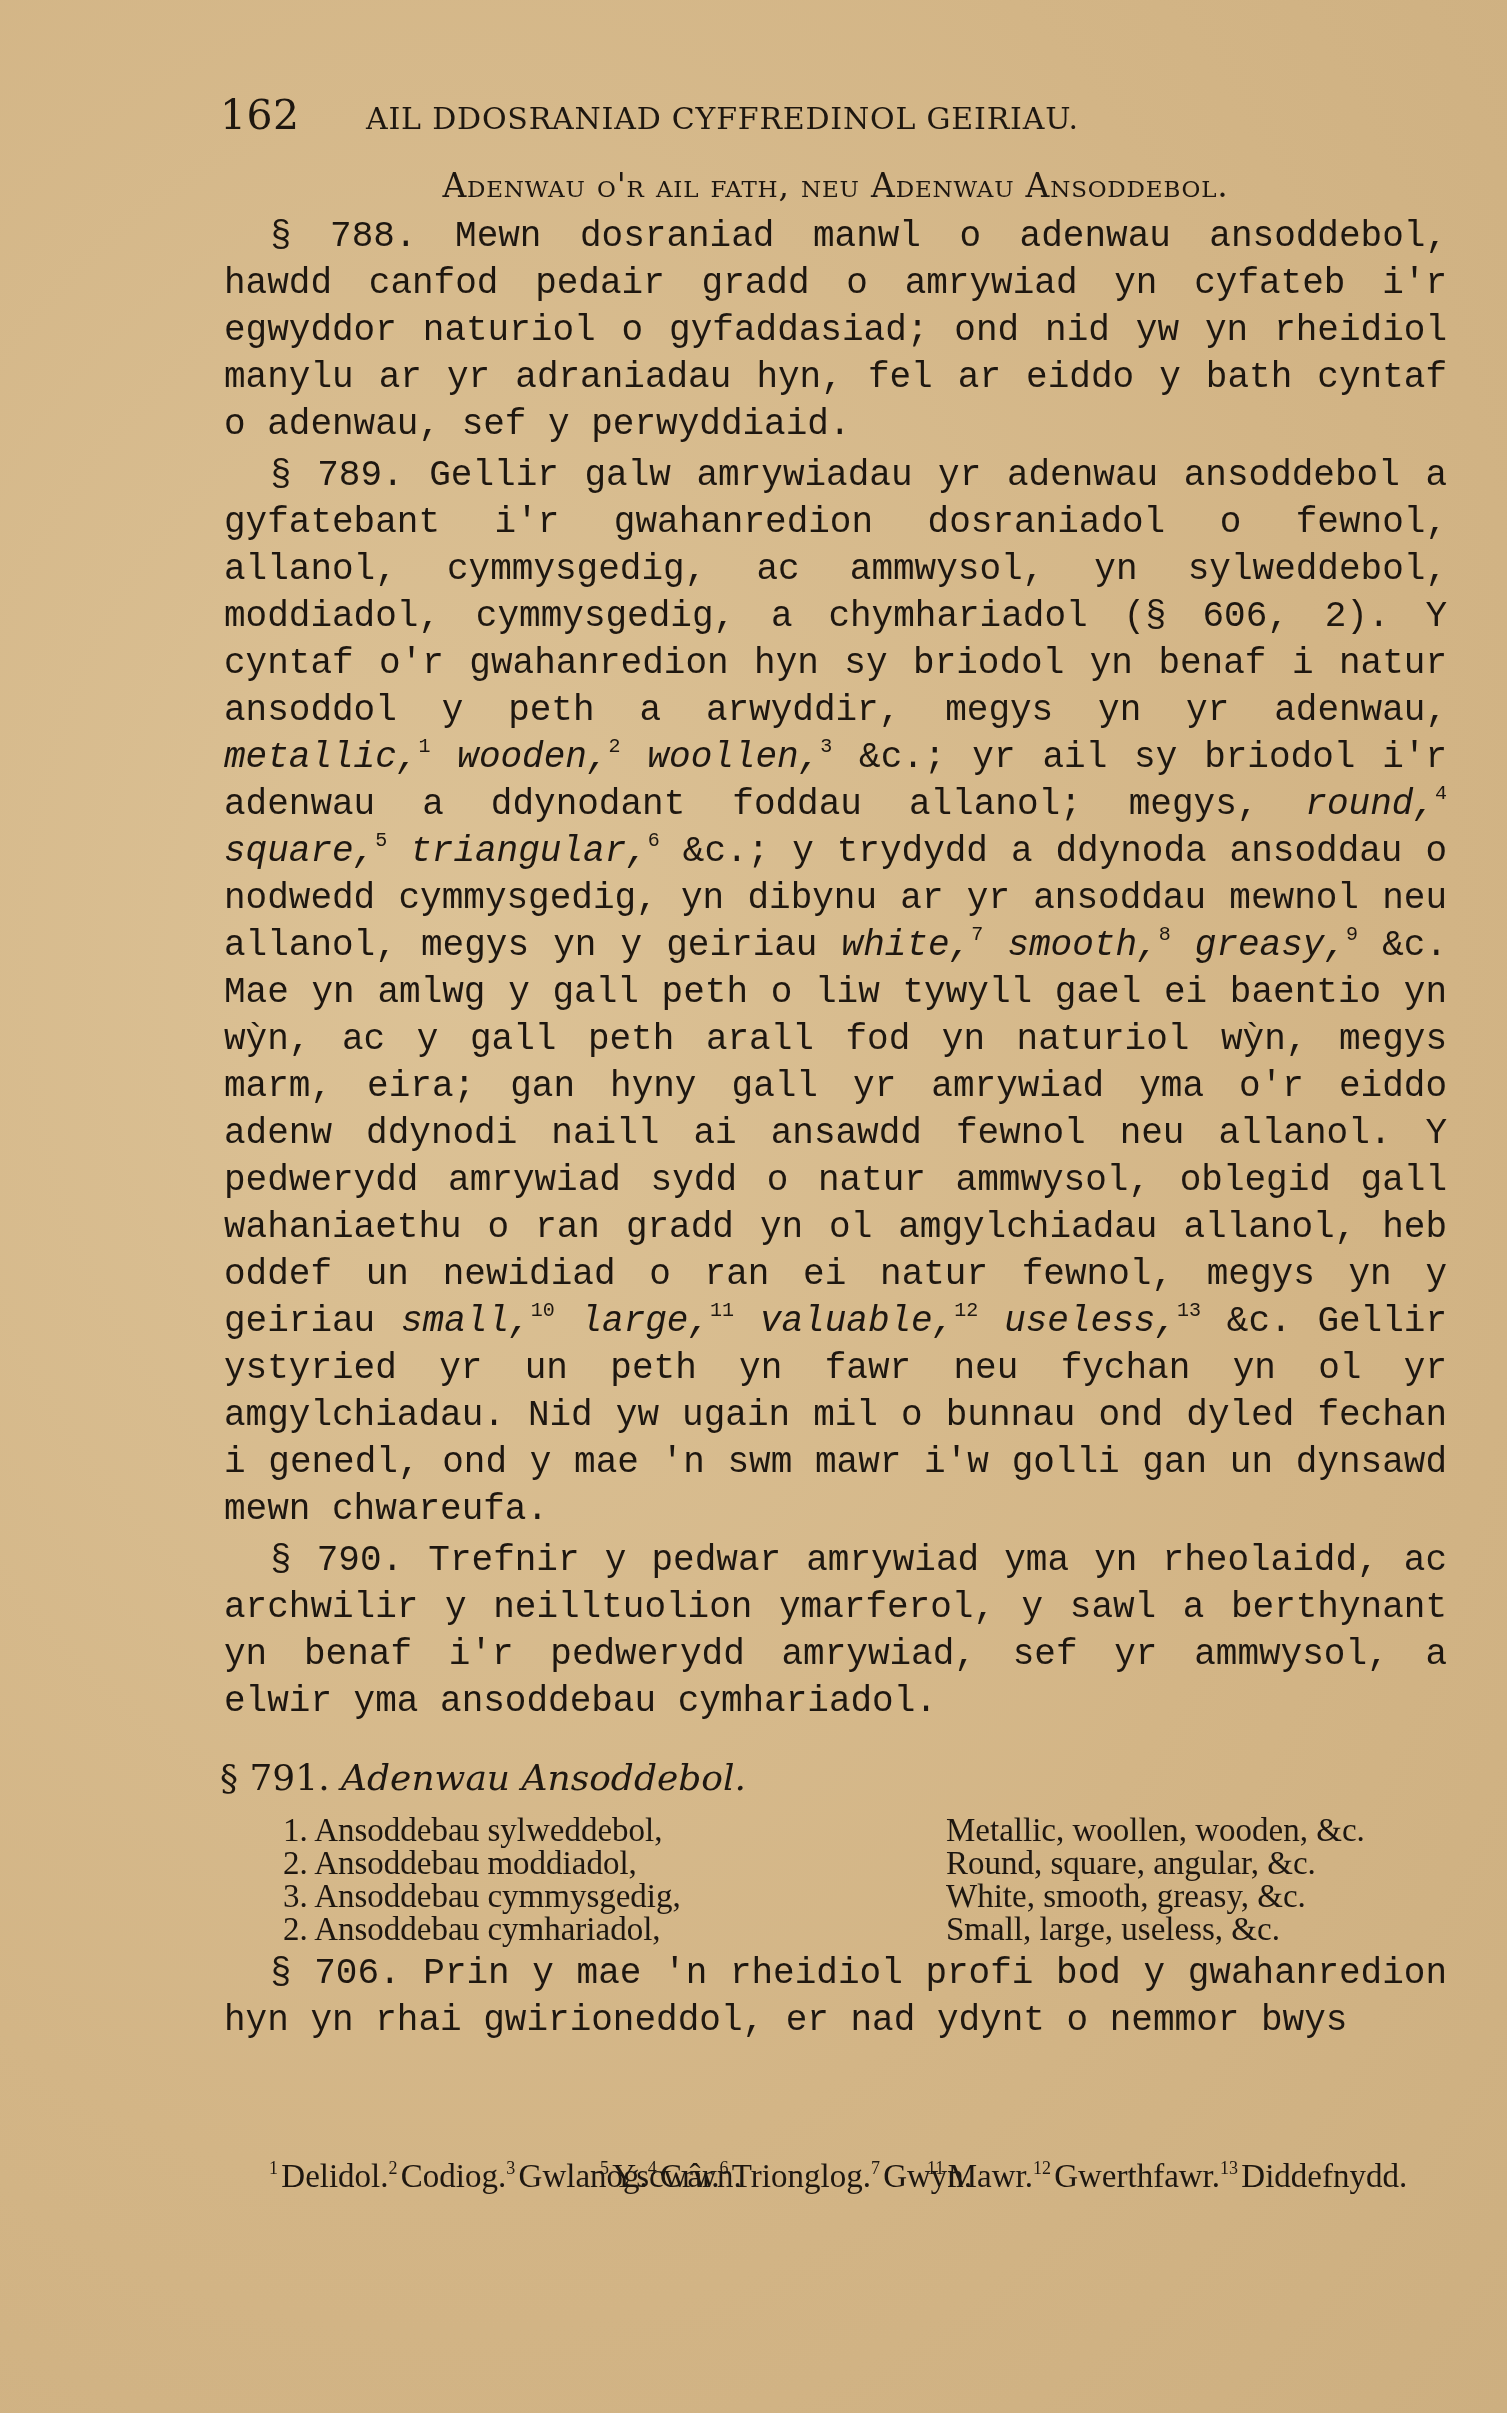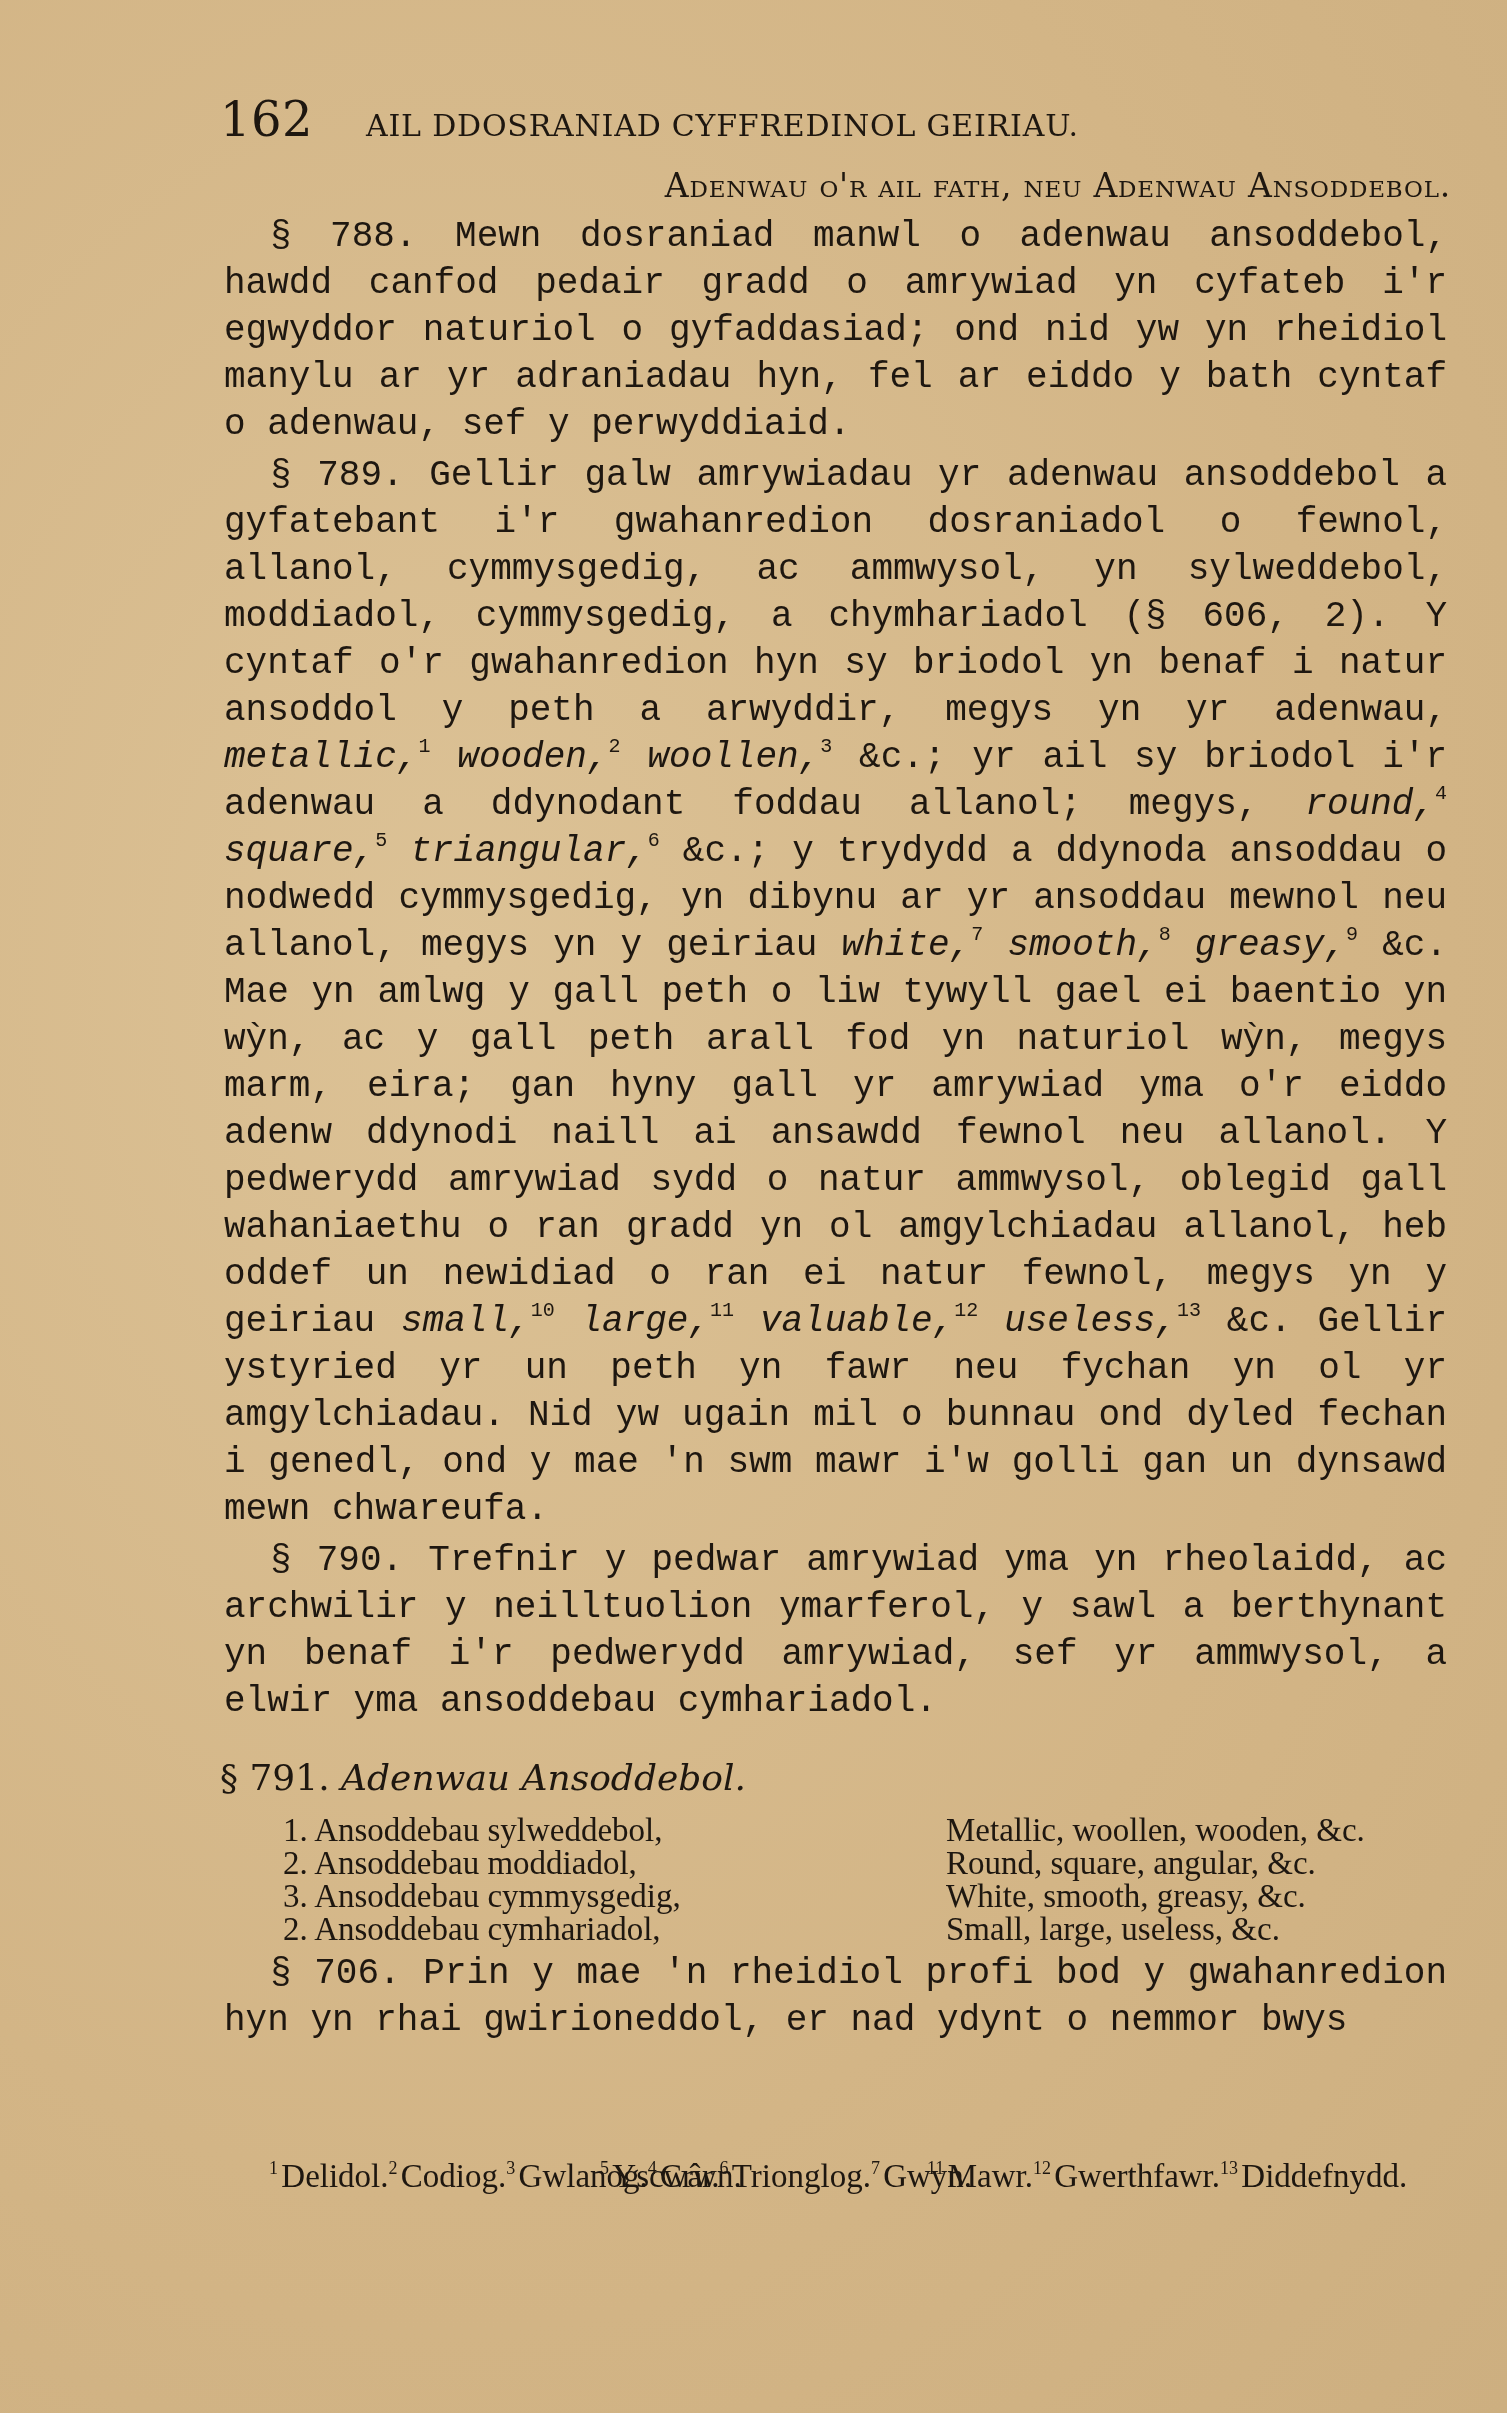--- a/index.html
+++ b/index.html
@@ -7,23 +7,23 @@
     width: 1507px; height: 2413px;
     background: #d5b98b;
     background-image: radial-gradient(ellipse at 30% 40%, #dcc296 0%, #d3b586 60%, #cdaf80 100%);
     font-family: "DejaVu Serif", "Liberation Serif", serif;
     color: #1e1710;
     position: relative;
     overflow: hidden;
   }
   .page { position: absolute; left: 220px; top: 91px; width: 1231px; }
   .running-head { display: flex; align-items: baseline; font-size: 33px; height: 50px; letter-spacing: 0.4px; }
-  .running-head .num { width: 116px; font-size: 48px; }
+  .running-head .num { width: 116px; font-size: 41px; }
   .running-head .title { font-size: 30px; letter-spacing: 0.8px; margin-left: 30px; }
-  .section-heading { text-align: right; font-size: 33px; margin-top: 25px; margin-bottom: 8.3px; letter-spacing: 0.8px; font-variant: small-caps; }
+  .section-heading { text-align: center; font-size: 33px; margin-top: 25px; margin-bottom: 8.3px; letter-spacing: 0.8px; font-variant: small-caps; }
   .para { font-size: 36px; line-height: 47px; text-align: justify; margin: 4px; text-indent: 46px; font-family: Liberation Mono, monospace; }
   .para sup { font-size: 20px; line-height: 0; vertical-align: 15px; }
   .para i { font-style: italic; }
   .sub-heading { font-size: 36px; margin: 31.5px 0 16.6px 0; }
   .sub-heading i { font-style: italic; }
   .table { font-family: "Liberation Serif", "DejaVu Serif", serif; font-size: 33px; line-height: 33px; display: grid; grid-template-columns: 663px auto; margin-left: 63px; margin-bottom: 3px; }
   .table .row { display: contents; }
   .table .cell { white-space: nowrap; }
   .footnotes { position: absolute; left: 269px; top: 2158px; display: grid; grid-template-columns: 331px 327px 302px auto; font-family: "Liberation Serif", "DejaVu Serif", serif; font-size: 33px; line-height: 36px; }
   .footnotes .col { display: flex; }

